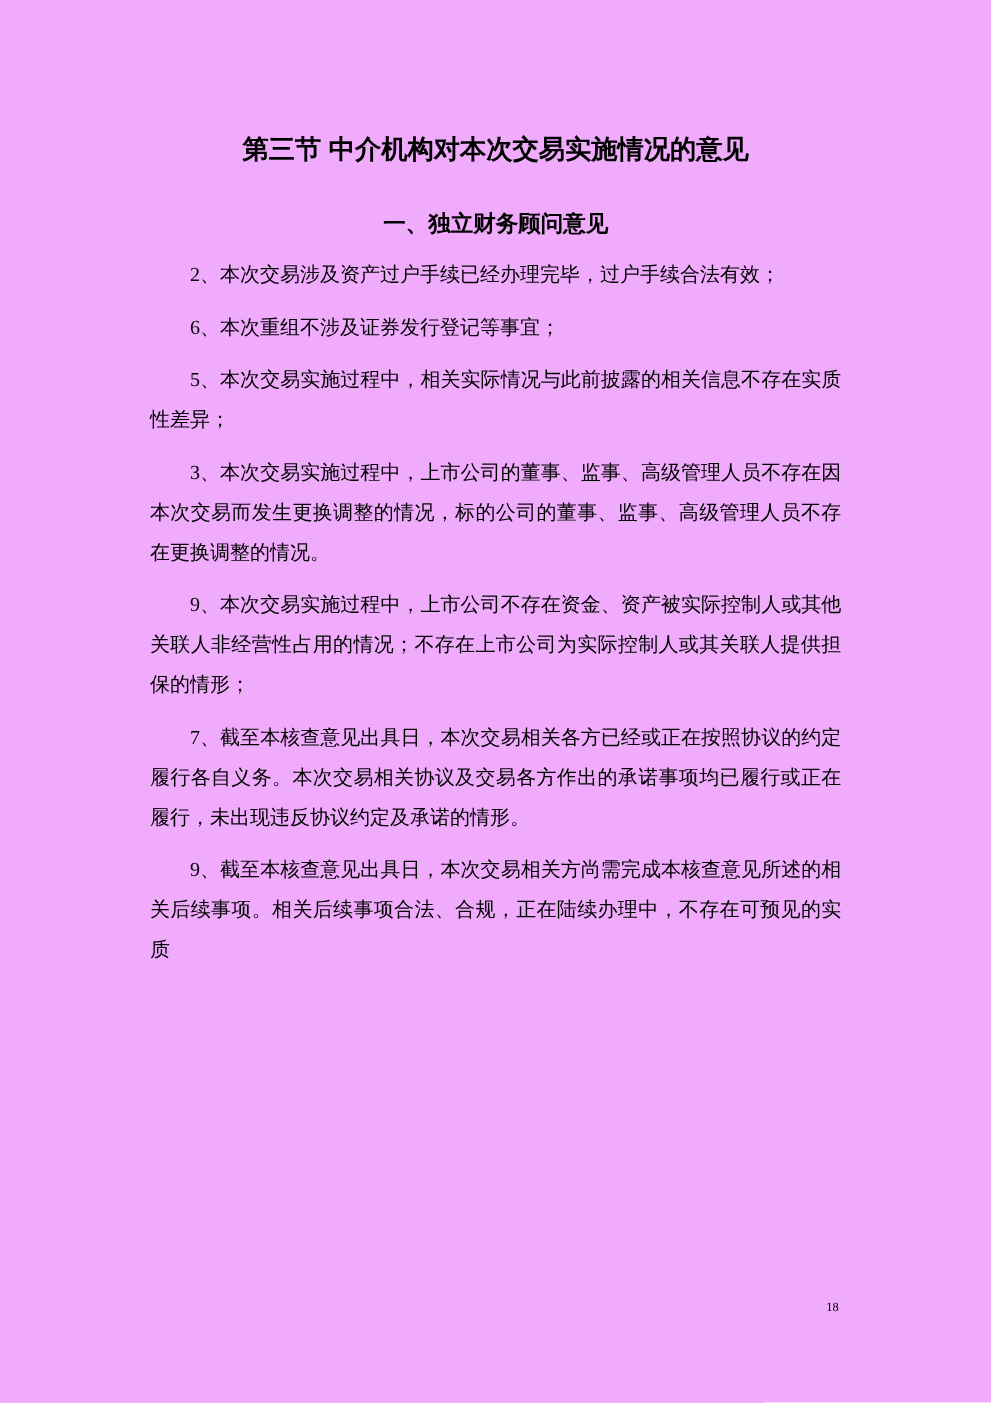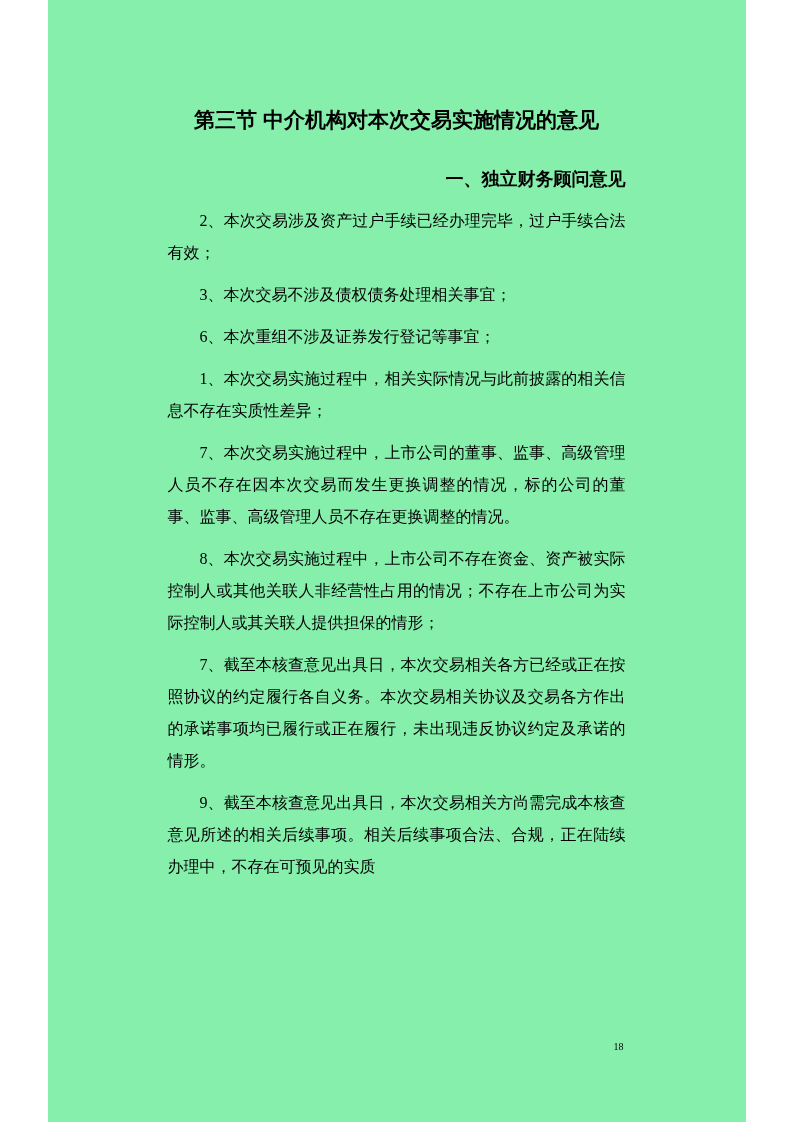--- a/index.html
+++ b/index.html
@@ -2,45 +2,45 @@
 <html lang="zh"><head>
 <meta charset="utf-8">
 <style>
   html, body {
     margin: 0;
     padding: 0;
     background: #ffffff;
   }
   .page {
     position: relative;
-    width: 698px;
+    width: 793px;
     height: 1122px;
     margin: 0 auto;
-    background: #86efac;
+    background: #f0abfc;
     box-sizing: border-box;
     padding: 105px 120px 0 120px;
     color: #000000;
     overflow: hidden;
   }
   .doc-title {
     margin: 0;
     font-family: "Liberation Sans", "DejaVu Sans", sans-serif;
     font-weight: 700;
     font-size: 21px;
     line-height: 30px;
     text-align: center;
     color: #000000;
   }
   .section-heading {
     margin: 29px 0 0 0;
     font-family: "Liberation Sans", "DejaVu Sans", sans-serif;
     font-weight: 700;
     font-size: 18px;
     line-height: 31px;
-    text-align: right;
+    text-align: center;
     color: #000000;
   }
   .body-text p {
     margin: 10px 0 0 0;
     font-family: "Liberation Serif", "DejaVu Serif", serif;
     font-size: 16px;
     line-height: 32px;
     text-align: justify;
     text-justify: inter-ideograph;
     text-indent: 2em;
@@ -60,24 +60,23 @@
 <body>
 
 <div class="page">
 
   <h1 class="doc-title">第三节 中介机构对本次交易实施情况的意见</h1>
 
   <h2 class="section-heading">一、独立财务顾问意见</h2>
 
   <div class="body-text">
     <p>2、本次交易涉及资产过户手续已经办理完毕，过户手续合法有效；</p>
-    <p>3、本次交易不涉及债权债务处理相关事宜；</p>
     <p>6、本次重组不涉及证券发行登记等事宜；</p>
-    <p>1、本次交易实施过程中，相关实际情况与此前披露的相关信息不存在实质性差异；</p>
-    <p>7、本次交易实施过程中，上市公司的董事、监事、高级管理人员不存在因本次交易而发生更换调整的情况，标的公司的董事、监事、高级管理人员不存在更换调整的情况。</p>
-    <p>8、本次交易实施过程中，上市公司不存在资金、资产被实际控制人或其他关联人非经营性占用的情况；不存在上市公司为实际控制人或其关联人提供担保的情形；</p>
+    <p>5、本次交易实施过程中，相关实际情况与此前披露的相关信息不存在实质性差异；</p>
+    <p>3、本次交易实施过程中，上市公司的董事、监事、高级管理人员不存在因本次交易而发生更换调整的情况，标的公司的董事、监事、高级管理人员不存在更换调整的情况。</p>
+    <p>9、本次交易实施过程中，上市公司不存在资金、资产被实际控制人或其他关联人非经营性占用的情况；不存在上市公司为实际控制人或其关联人提供担保的情形；</p>
     <p>7、截至本核查意见出具日，本次交易相关各方已经或正在按照协议的约定履行各自义务。本次交易相关协议及交易各方作出的承诺事项均已履行或正在履行，未出现违反协议约定及承诺的情形。</p>
     <p>9、截至本核查意见出具日，本次交易相关方尚需完成本核查意见所述的相关后续事项。相关后续事项合法、合规，正在陆续办理中，不存在可预见的实质</p>
   </div>
 
   <div class="page-number">18</div>
 
 </div>
 
 </body></html>

